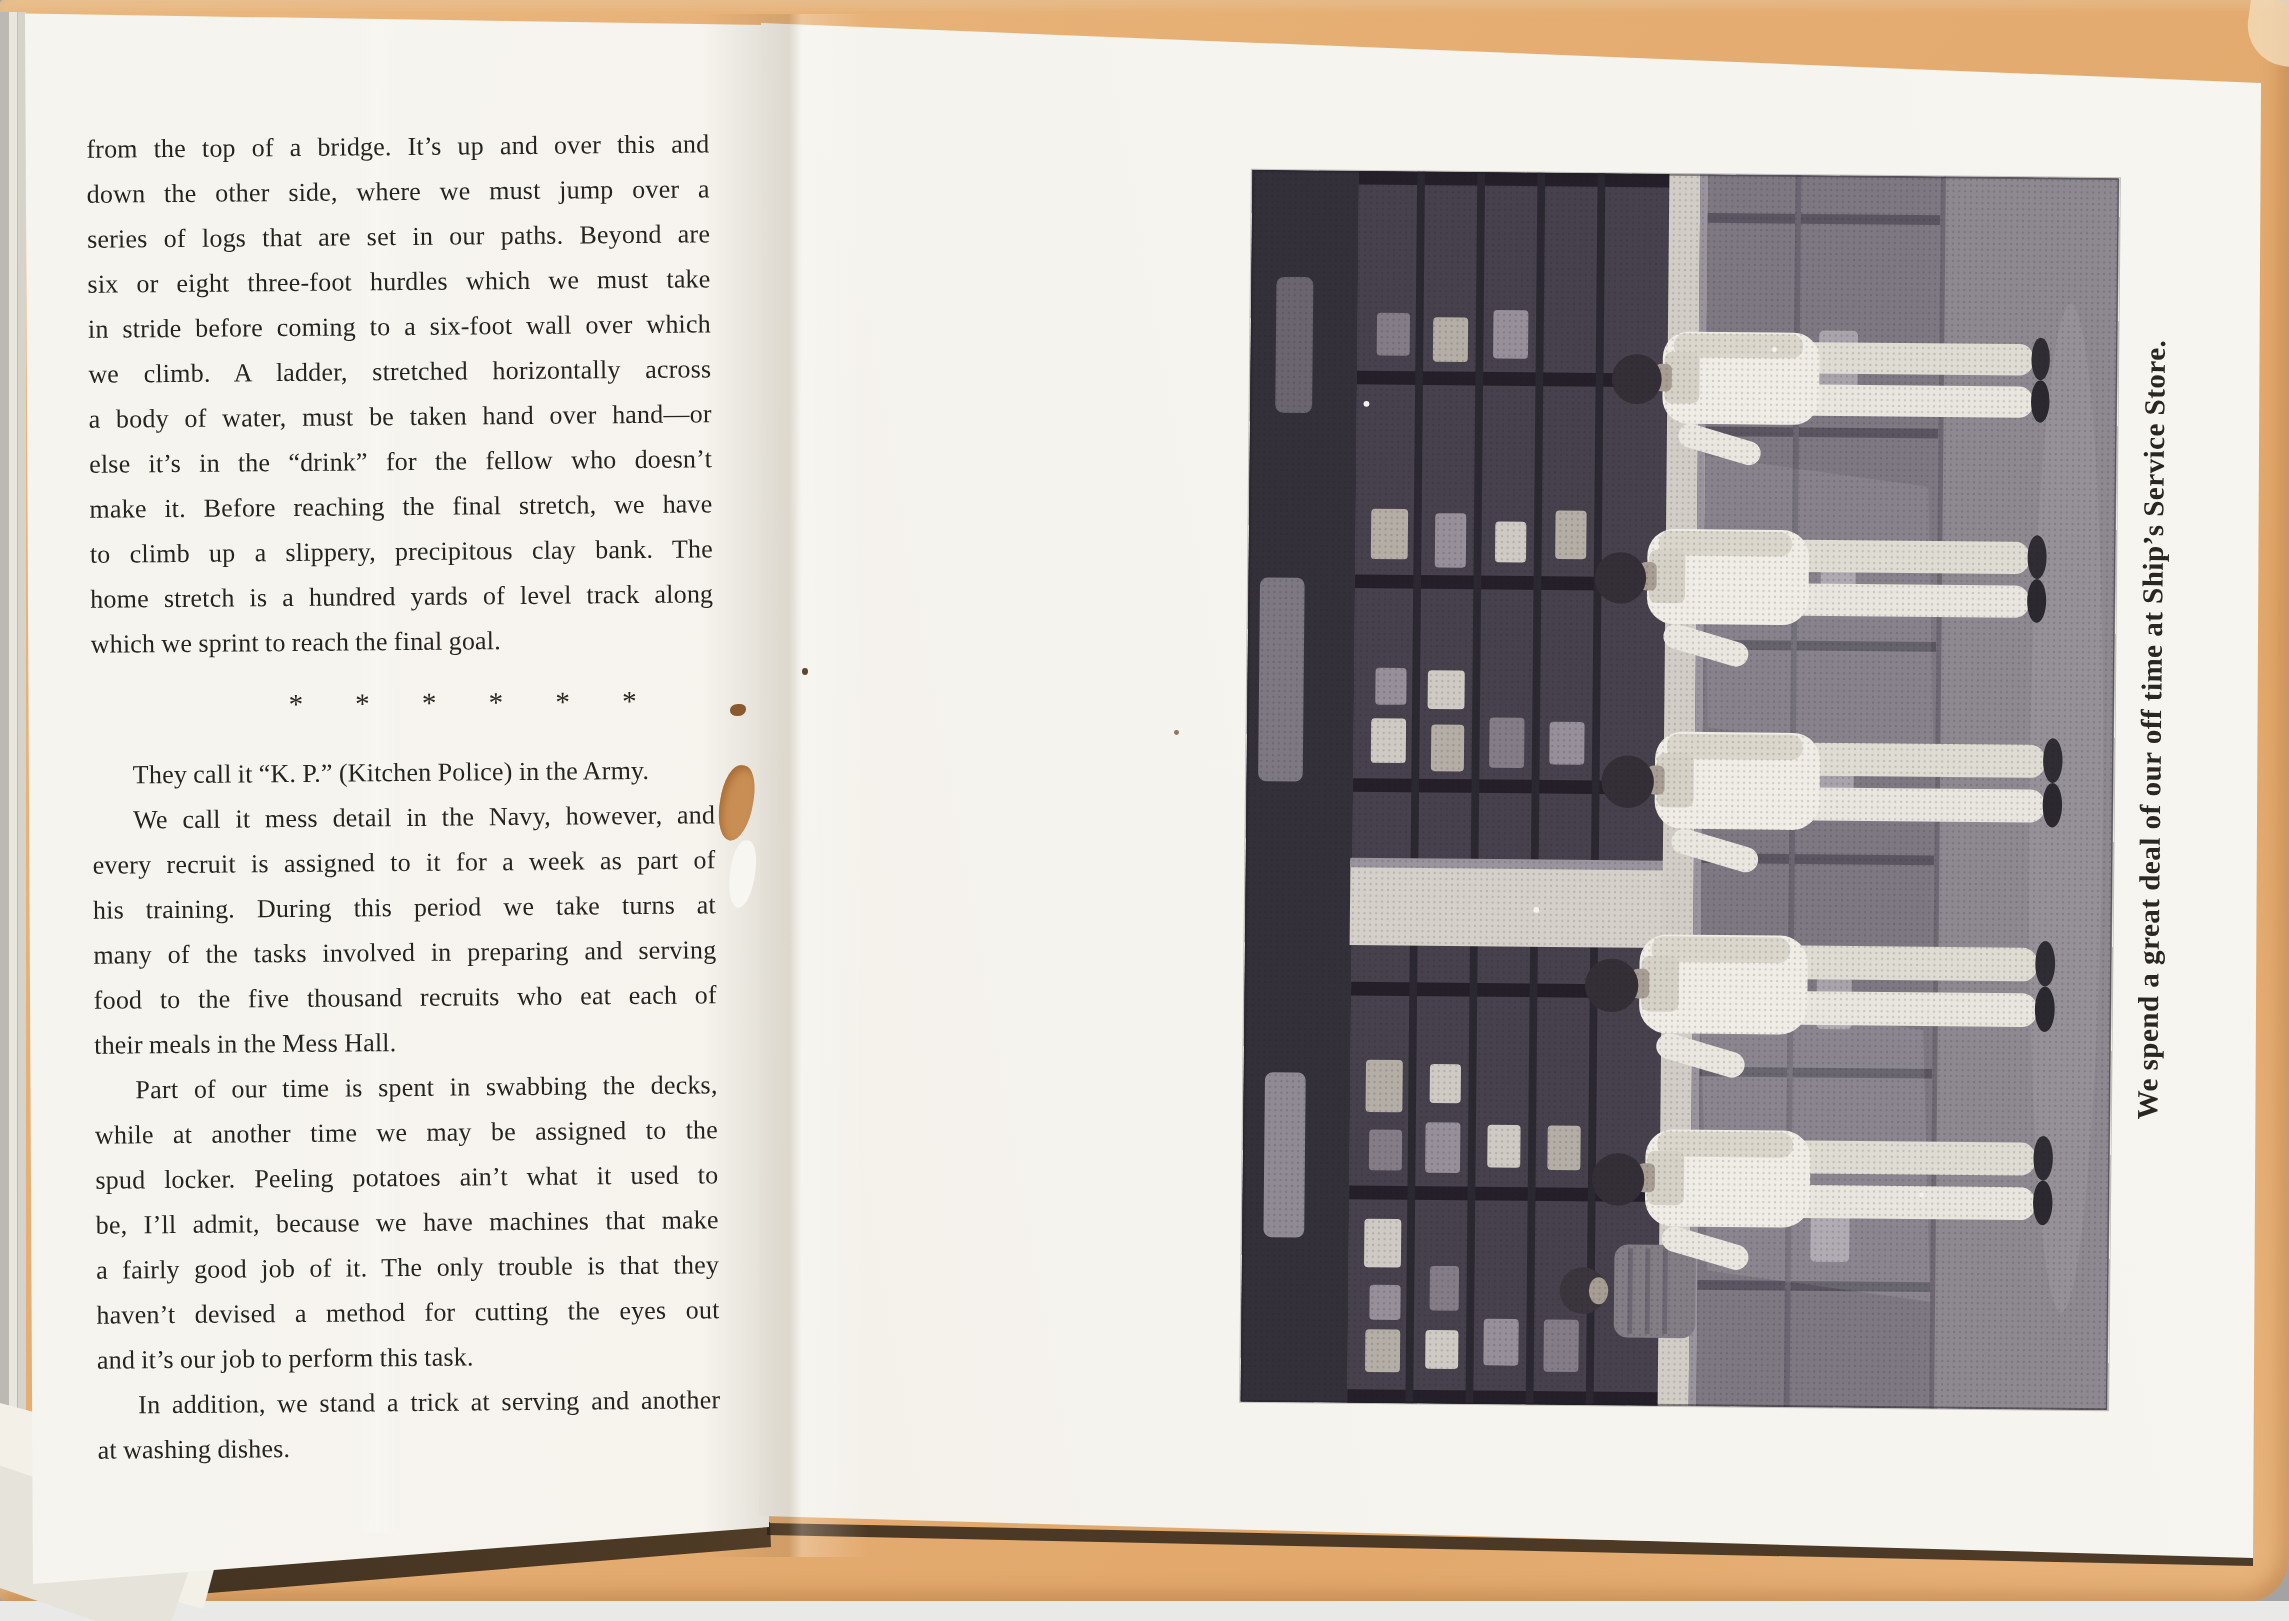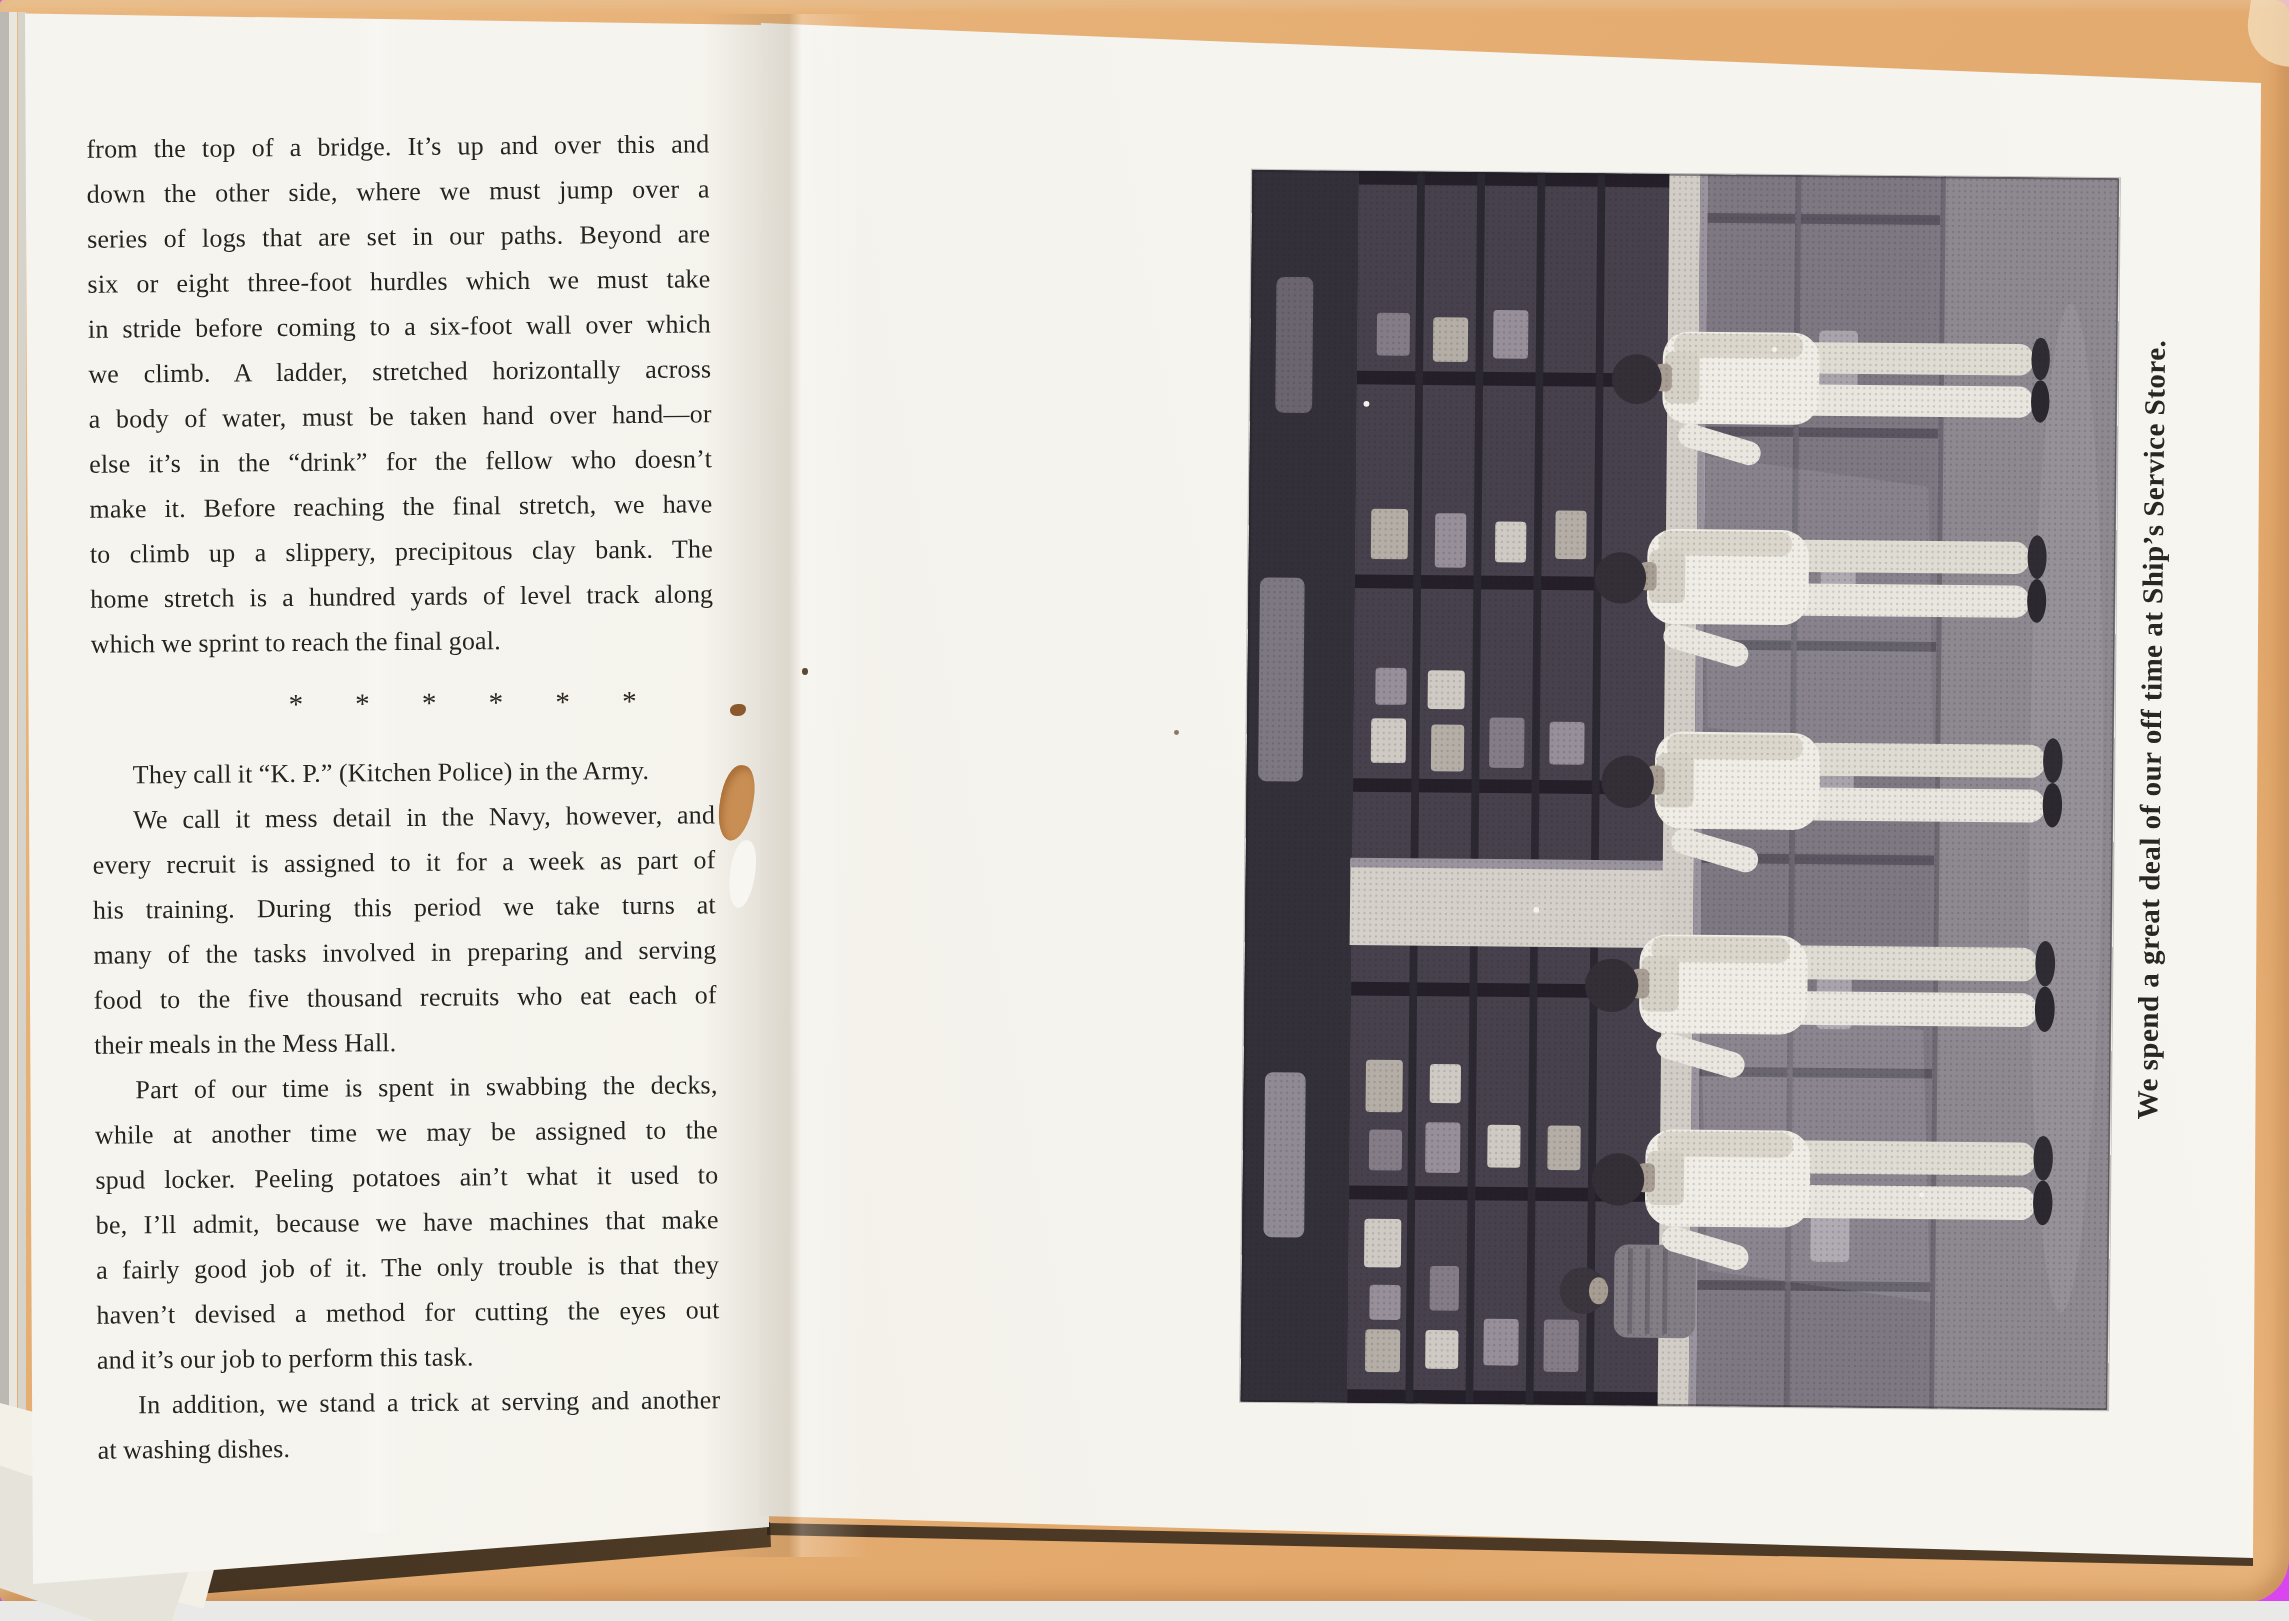--- a/index.html
+++ b/index.html
@@ -1,17 +1,17 @@
 <!DOCTYPE html>
 <html><head>
 <meta charset="utf-8">
 <style>
   html,body{margin:0;padding:0;background:#e9e9e7;}
   .scene{position:relative;width:2289px;height:1621px;overflow:hidden;
-         font-family:"Liberation Serif",serif;background:#d946ef;}
+         font-family:"Liberation Serif",serif;background:#a3a3a3;}
 
   
   .cover{position:absolute;left:0;top:0;width:2289px;height:1603px;
          background:linear-gradient(135deg,#eab77e 0%,#e5ad72 40%,#e2a86c 75%,#e8b47c 100%);
          border-radius:3.9px 15.5px 45px 7.8px;
          box-shadow:inset -5.8px -7.8px 21.3px rgba(150,92,38,.45), inset 3.9px 3.9px 13.6px rgba(255,240,210,.5);}
   .cover-torn{position:absolute;left:2247px;top:-3.9px;width:49px;height:68px;
          background:#f2dcba;border-radius:0 0 0 41px;transform:rotate(8deg);opacity:.8;}
 
   

